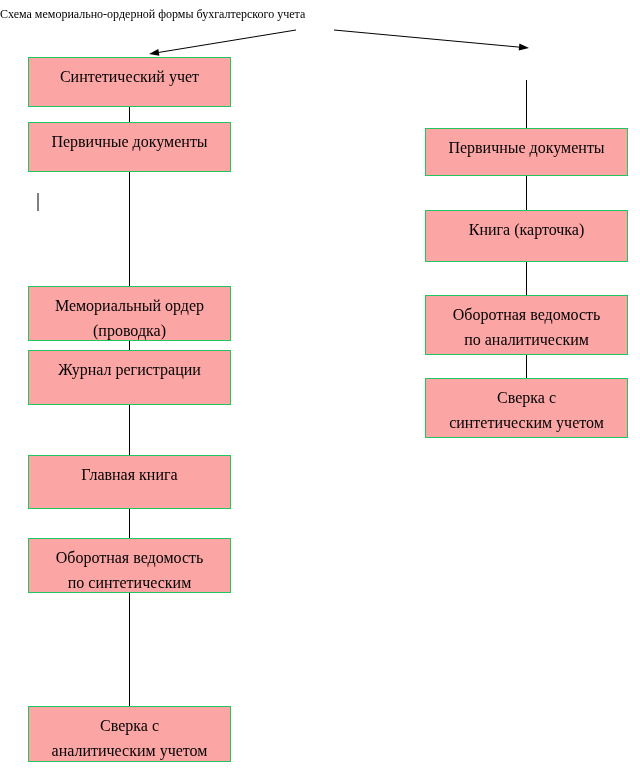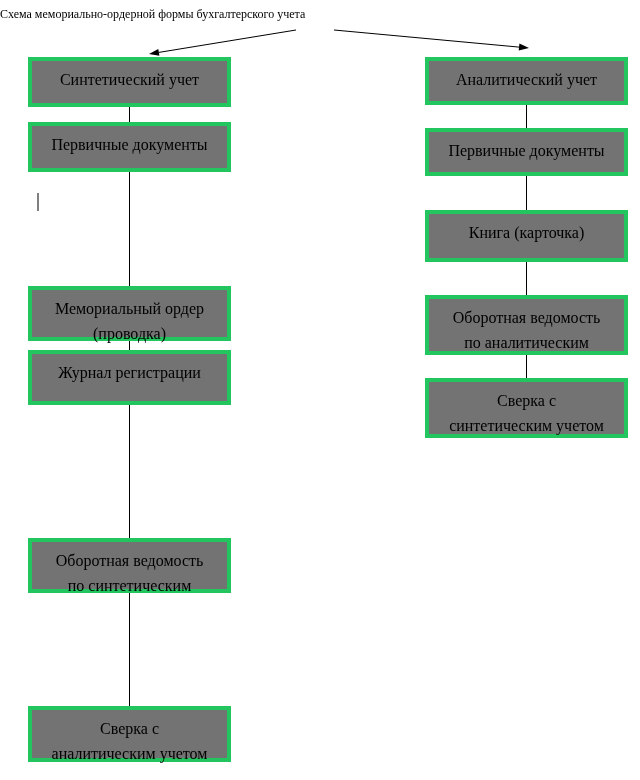--- a/index.html
+++ b/index.html
@@ -23,22 +23,22 @@
   .connectors {
     position: absolute;
     top: 0;
     left: 0;
     width: 640px;
     height: 780px;
   }
   .box {
     position: absolute;
     box-sizing: border-box;
-    border: 4px solid #22c55e;
-    background: #737373;
+    border: 1px solid #22c55e;
+    background: #fca5a5;
     text-align: center;
     padding-top: 7px;
     font-size: 16px;
     line-height: 1.55;
     white-space: pre-line;
   }
   .lcol { left: 28px;  width: 203px; }
   .rcol { left: 425px; width: 203px; }
 </style>
 </head>
@@ -59,26 +59,26 @@
     <polygon points="529,48 518.7,50.6 519.4,43.6" fill="#000"></polygon>
 
     <line x1="38" y1="193" x2="38" y2="211" stroke="#000" stroke-width="1"></line>
   </svg>
 
   <div class="box lcol" style="top:57px;  height:50px;"><span>Синтетический учет</span></div>
   <div class="box lcol" style="top:122px; height:50px;"><span>Первичные документы</span></div>
   <div class="box lcol" style="top:286px; height:55px;"><span>Мемориальный ордер
 (проводка)</span></div>
   <div class="box lcol" style="top:350px; height:55px;"><span>Журнал регистрации</span></div>
+  <div class="box lcol" style="top:455px; height:54px;"><span>Главная книга</span></div>
   <div class="box lcol" style="top:538px; height:55px;"><span>Оборотная ведомость
 по синтетическим</span></div>
   <div class="box lcol" style="top:706px; height:56px;"><span>Сверка с
 аналитическим учетом</span></div>
 
-  <div class="box rcol" style="top:57px;  height:48px;"><span>Аналитический учет</span></div>
   <div class="box rcol" style="top:128px; height:48px;"><span>Первичные документы</span></div>
   <div class="box rcol" style="top:210px; height:52px;"><span>Книга (карточка)</span></div>
   <div class="box rcol" style="top:295px; height:60px;"><span>Оборотная ведомость
 по аналитическим</span></div>
   <div class="box rcol" style="top:378px; height:60px;"><span>Сверка с
 синтетическим учетом</span></div>
 
 </div>
 
 </body></html>

